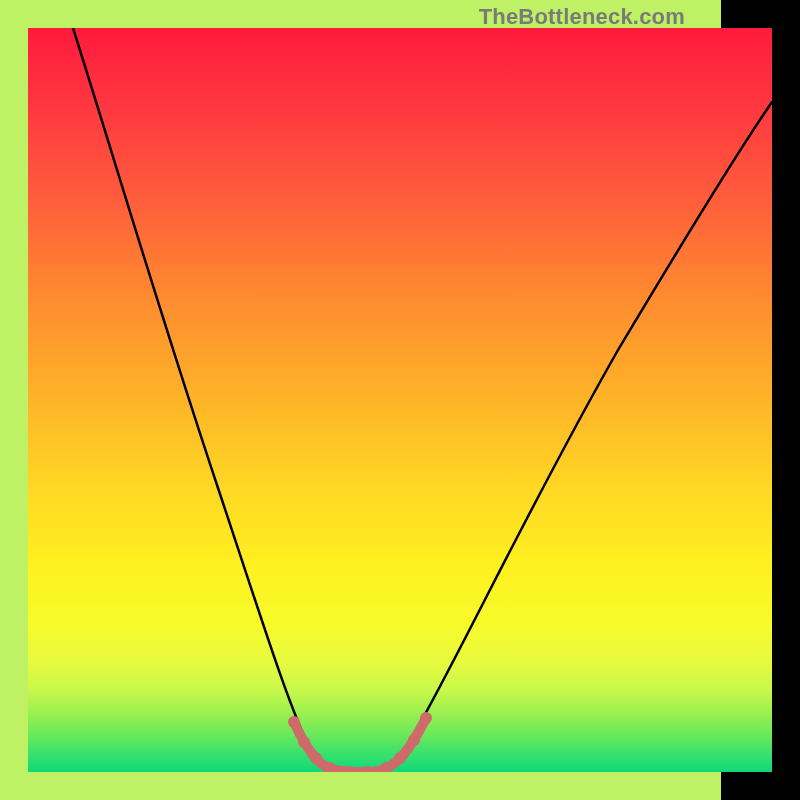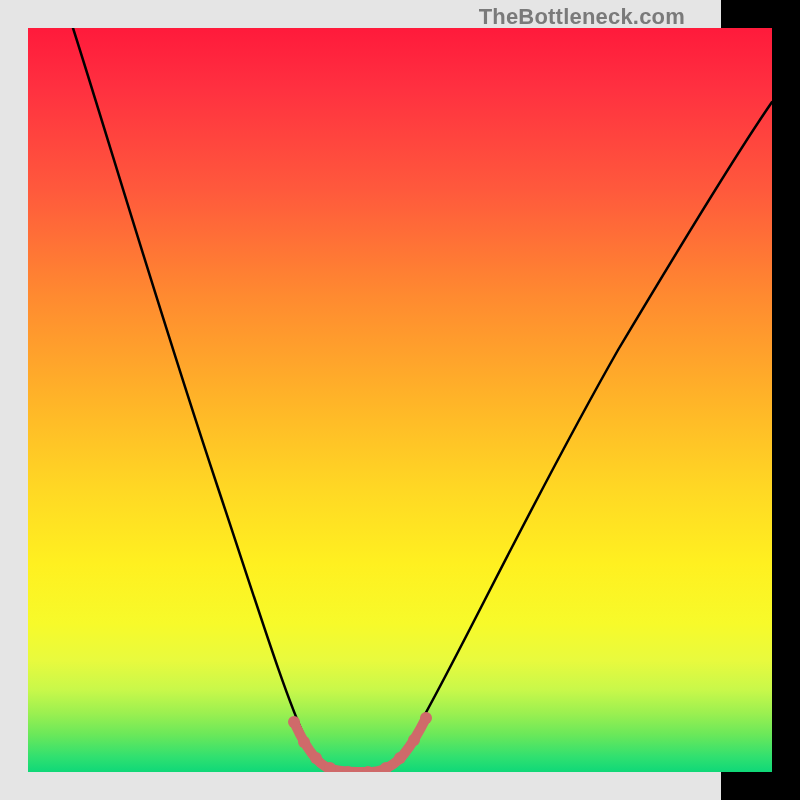--- a/index.html
+++ b/index.html
@@ -8,21 +8,21 @@
     width: 800px;
     height: 800px;
     background: #000;
     overflow: hidden;
     font-family: Arial, Helvetica, sans-serif;
   }
   .frame {
     position: relative;
     width: 721px;
     height: 800px;
-    background: #e5e5e5;
+    background: #bef264;
   }
   .plot-area {
     position: absolute;
     left: 28px;
     top: 28px;
     width: 744px;
     height: 744px;
     
     background: linear-gradient(
       to bottom,

